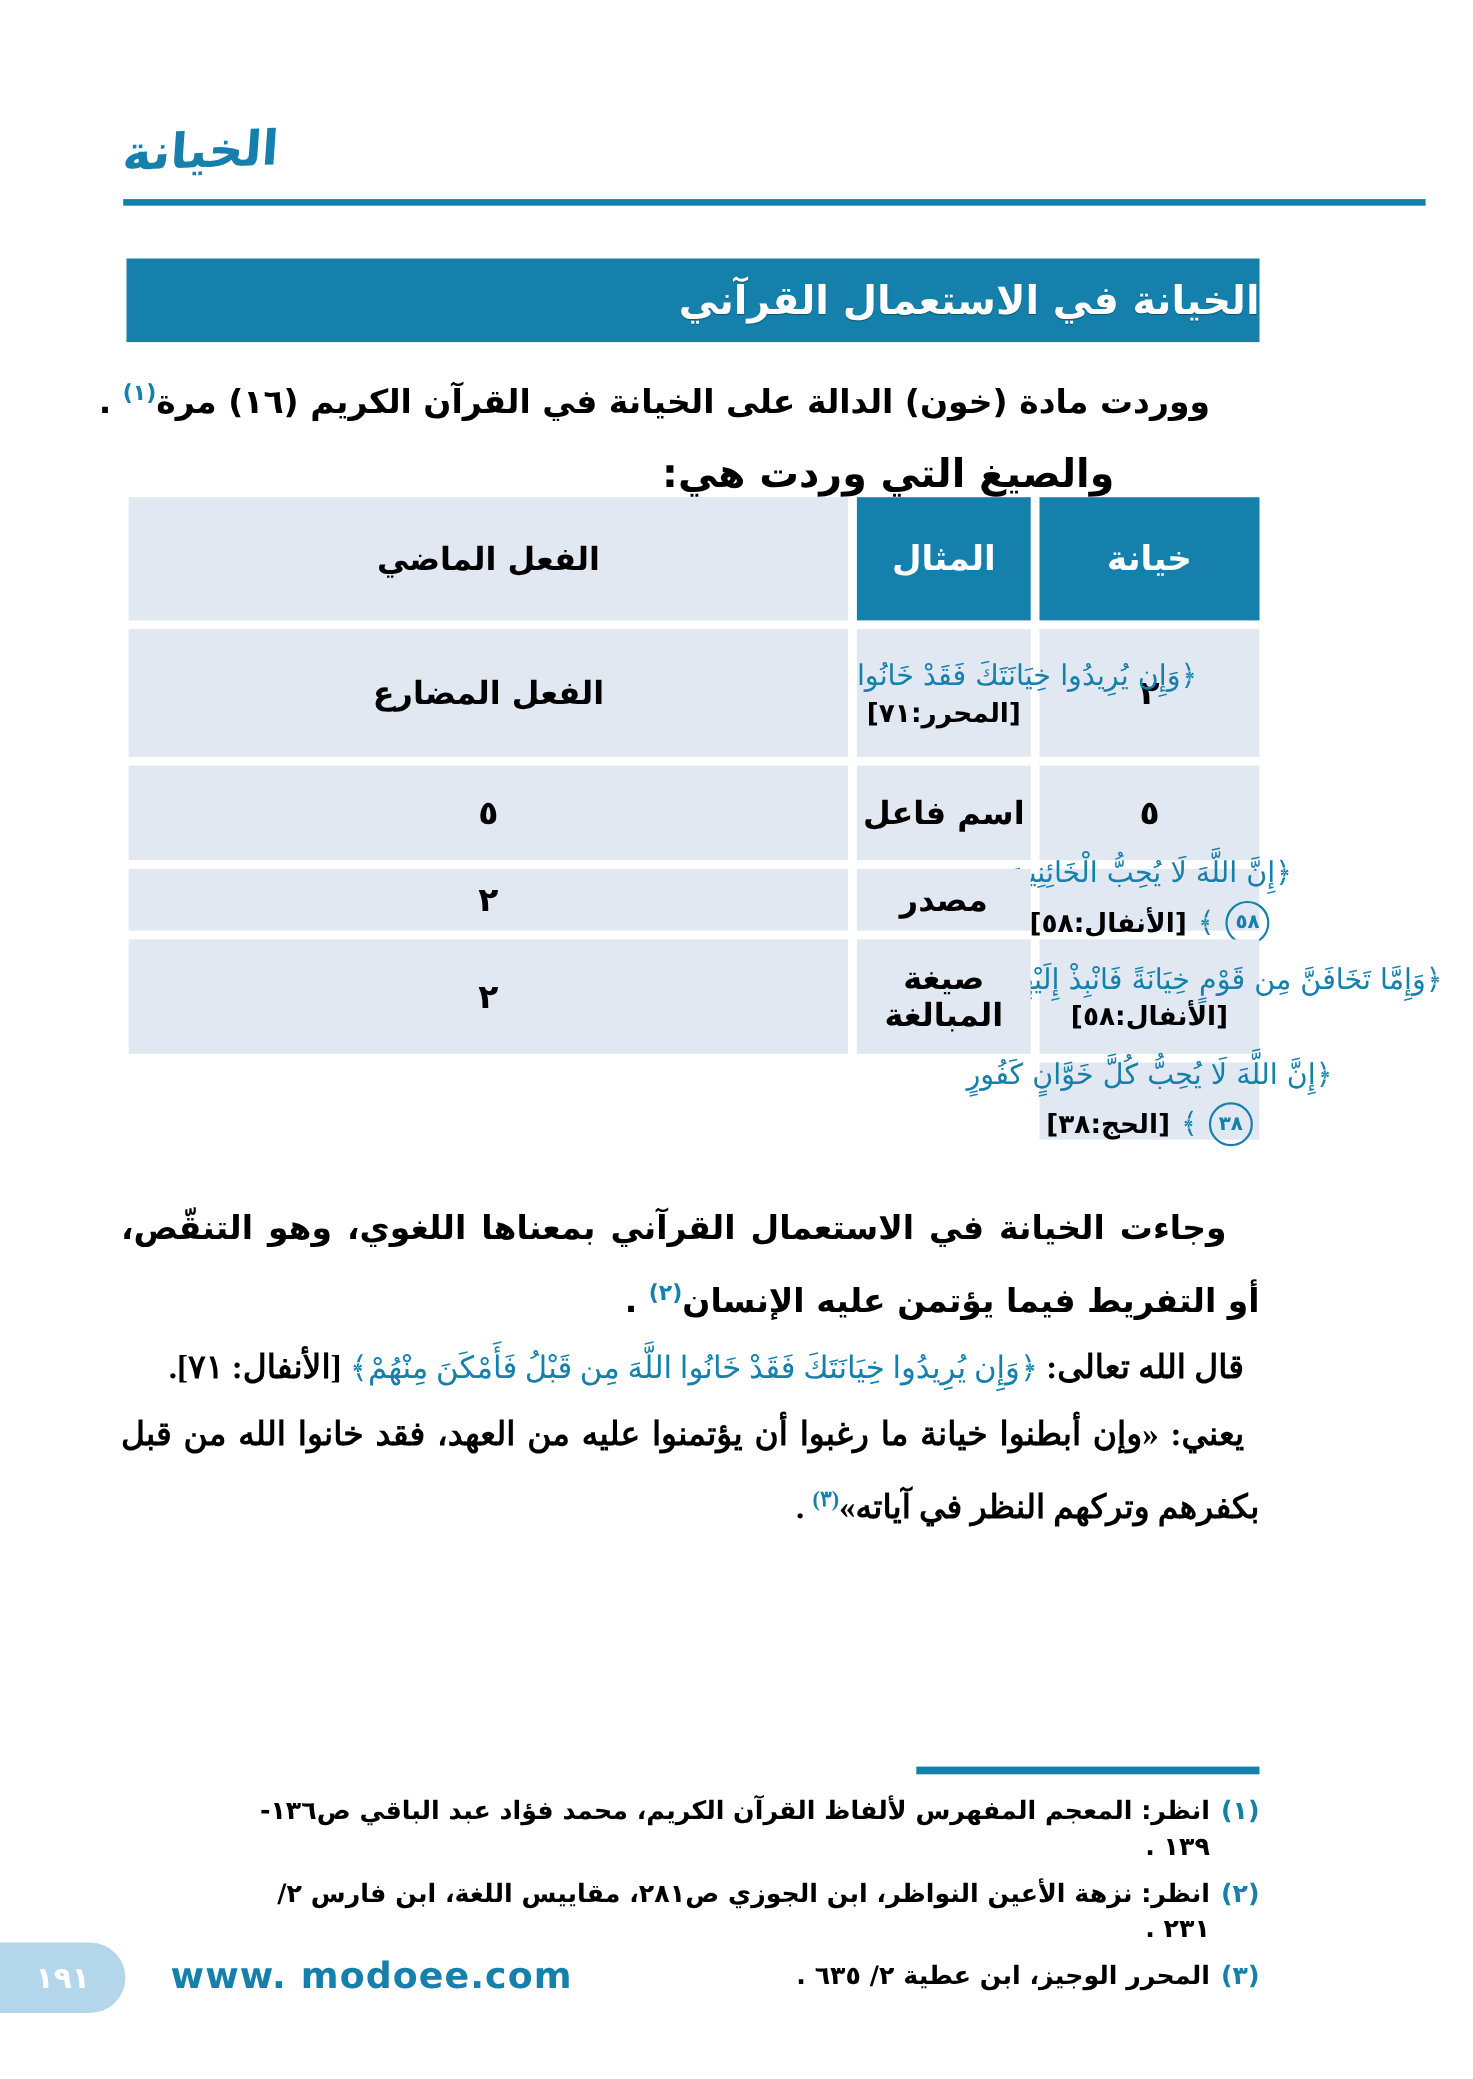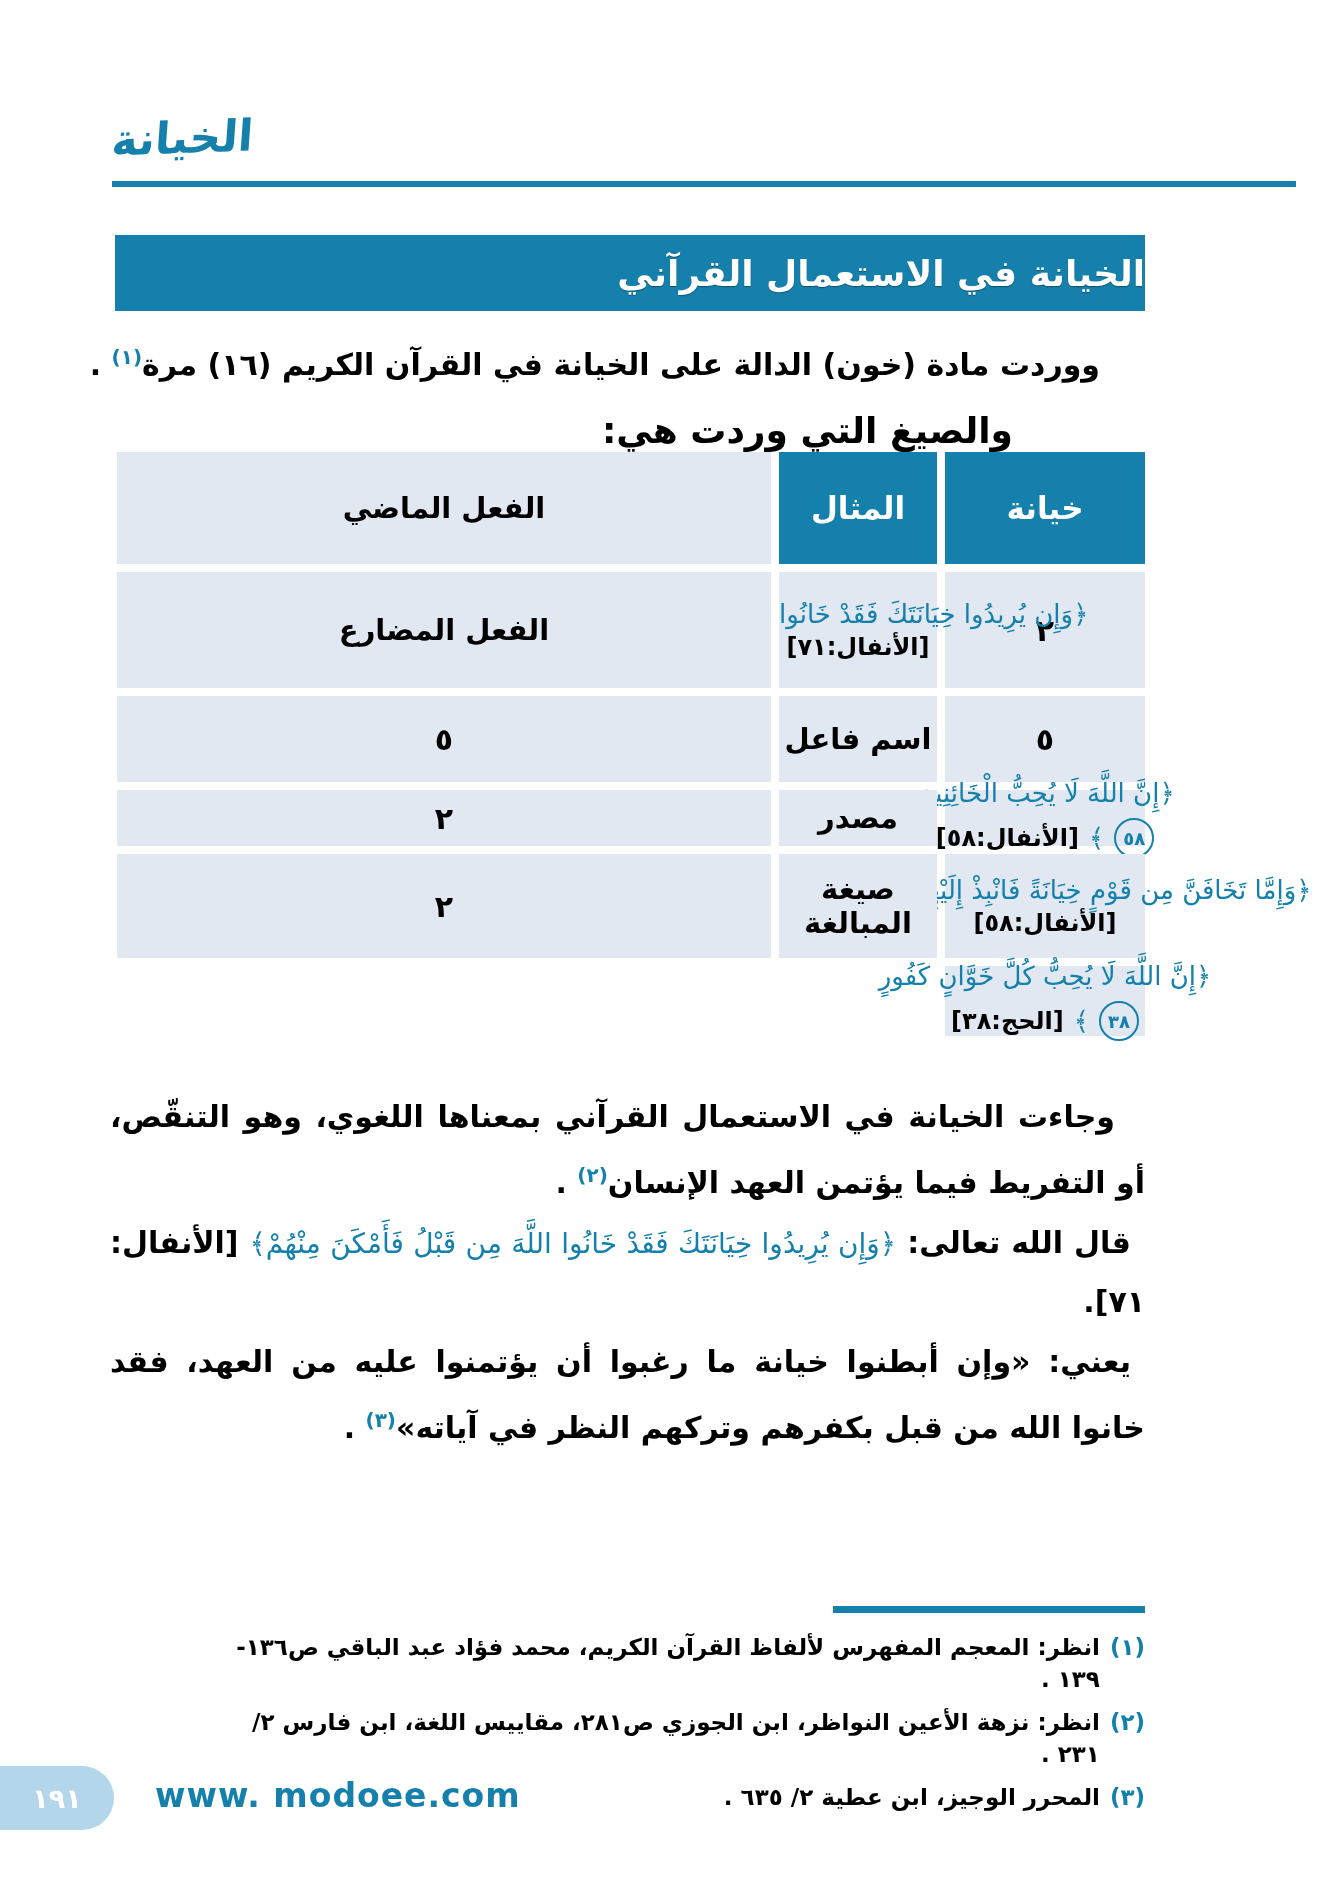--- a/index.html
+++ b/index.html
@@ -47,21 +47,21 @@
     width:36px;height:36px;border:2px solid #1480ab;border-radius:50%;
     color:#1480ab;font-size:18px;font-weight:bold;
   }
   
   .bodytext{
     position:absolute;top:1088px;right:194px;width:1035px;
     font-size:30px;font-weight:bold;line-height:58px;text-align:justify;
   }
   .bodytext p{margin:0 0 2px 0;}
   .p-indent{text-indent:30px;}
-  .p-small-indent{text-indent:14px;}
+  .p-small-indent{text-indent:14px;font-family:Liberation Serif, serif;}
   .inline-verse{color:#1480ab;font-weight:normal;font-size:28px;}
   
   .footnotes{position:absolute;top:1606px;right:194px;width:912px;font-size:23px;font-weight:bold;}
   .fn-rule{width:312px;height:7px;background:#1480ab;margin-bottom:18px;}
   .fn-line{display:flex;align-items:baseline;gap:10px;margin-bottom:11px;line-height:32px;}
   .fn-num{color:#1480ab;flex-shrink:0;}
   
   .page-pill{
     position:absolute;left:0;top:1766px;width:114px;height:64px;background:#b4d6ea;
     border-radius:0 32px 32px 0;display:flex;align-items:center;justify-content:center;
@@ -91,21 +91,21 @@
 
   <div class="qtable">
 
     <div class="th">خيانة</div>
     <div class="th">المثال</div>
 
     <div class="td td-form">الفعل الماضي</div>
     <div class="td td-count">٢</div>
     <div class="td td-ex">
       <div class="verse">﴿وَإِن يُرِيدُوا خِيَانَتَكَ فَقَدْ خَانُوا اللَّهَ مِن قَبْلُ﴾</div>
-      <div class="vref">[الأنفال:٧١]</div>
+      <div class="vref">[المحرر:٧١]</div>
     </div>
 
     <div class="td td-form">الفعل المضارع</div>
     <div class="td td-count">٥</div>
 
     <div class="td td-form">اسم فاعل</div>
     <div class="td td-count">٥</div>
     <div class="td td-ex">
       <div class="ex-line">
         <span class="verse">﴿إِنَّ اللَّهَ لَا يُحِبُّ الْخَائِنِينَ</span>
@@ -128,21 +128,21 @@
       <div class="ex-line">
         <span class="verse">﴿إِنَّ اللَّهَ لَا يُحِبُّ كُلَّ خَوَّانٍ كَفُورٍ</span>
         <span class="ayah-medallion">٣٨</span>
         <span class="verse">﴾</span>
         <span class="vref">[الحج:٣٨]</span>
       </div>
     </div>
   </div>
 
   <div class="bodytext">
-    <p class="p-indent"><span>وجاءت الخيانة في الاستعمال القرآني بمعناها اللغوي، وهو التنقّص، أو التفريط فيما يؤتمن العهد الإنسان</span><span class="note-sup">(٢)</span><span> .</span></p>
+    <p class="p-indent"><span>وجاءت الخيانة في الاستعمال القرآني بمعناها اللغوي، وهو التنقّص، أو التفريط فيما يؤتمن عليه الإنسان</span><span class="note-sup">(٢)</span><span> .</span></p>
     <p class="p-small-indent"><span>قال الله تعالى: </span><span class="inline-verse">﴿وَإِن يُرِيدُوا خِيَانَتَكَ فَقَدْ خَانُوا اللَّهَ مِن قَبْلُ فَأَمْكَنَ مِنْهُمْ﴾</span><span> [الأنفال: ٧١].</span></p>
     <p class="p-small-indent"><span>يعني: «وإن أبطنوا خيانة ما رغبوا أن يؤتمنوا عليه من العهد، فقد خانوا الله من قبل بكفرهم وتركهم النظر في آياته»</span><span class="note-sup">(٣)</span><span> .</span></p>
   </div>
 
   <div class="footnotes">
     <div class="fn-rule"></div>
     <div class="fn-line">
       <span class="fn-num">(١)</span>
       <span class="fn-text">انظر: المعجم المفهرس لألفاظ القرآن الكريم، محمد فؤاد عبد الباقي ص١٣٦- ١٣٩ .</span>
     </div>

